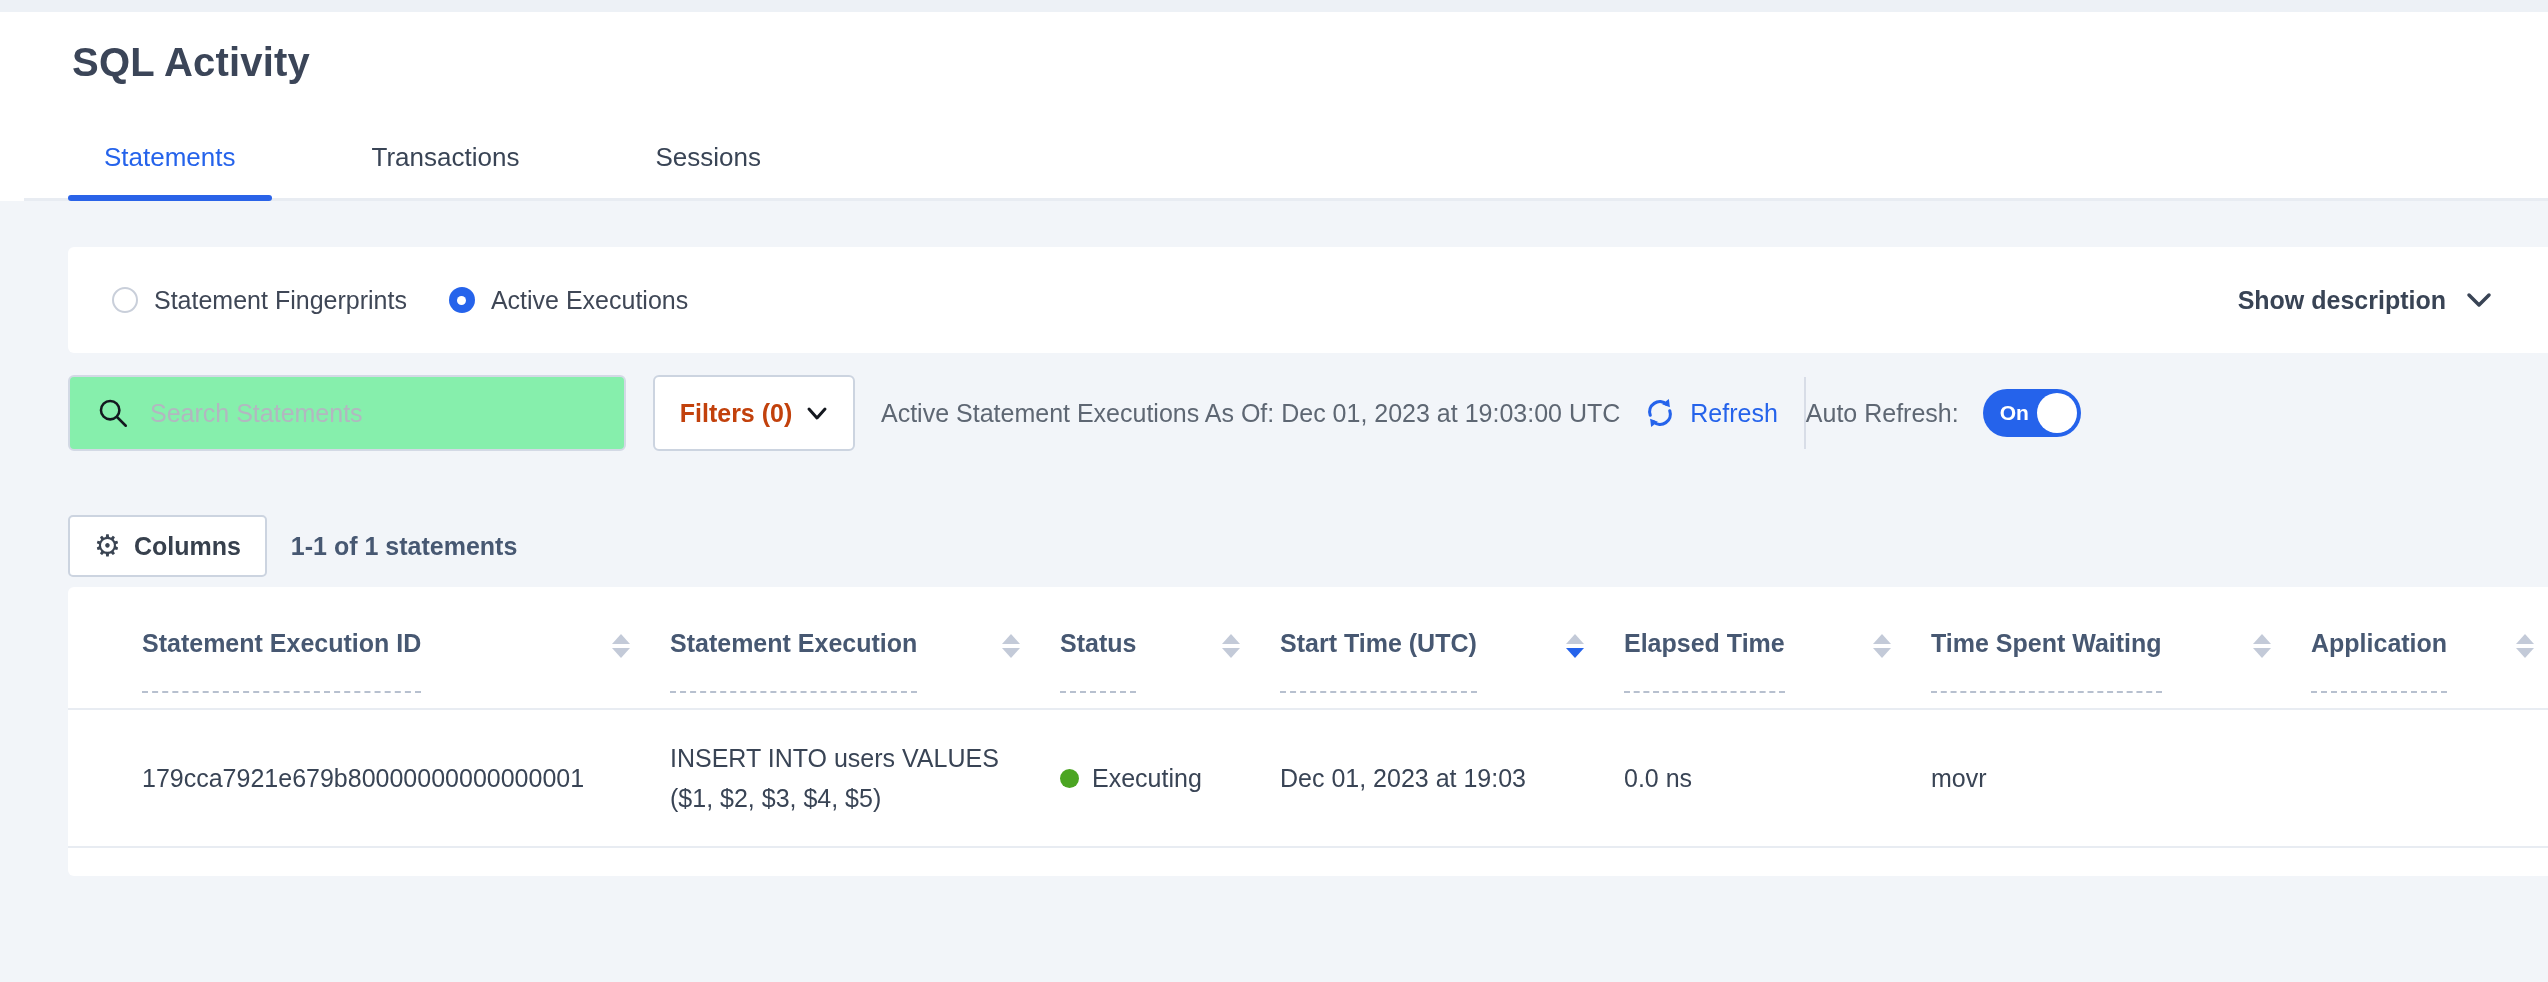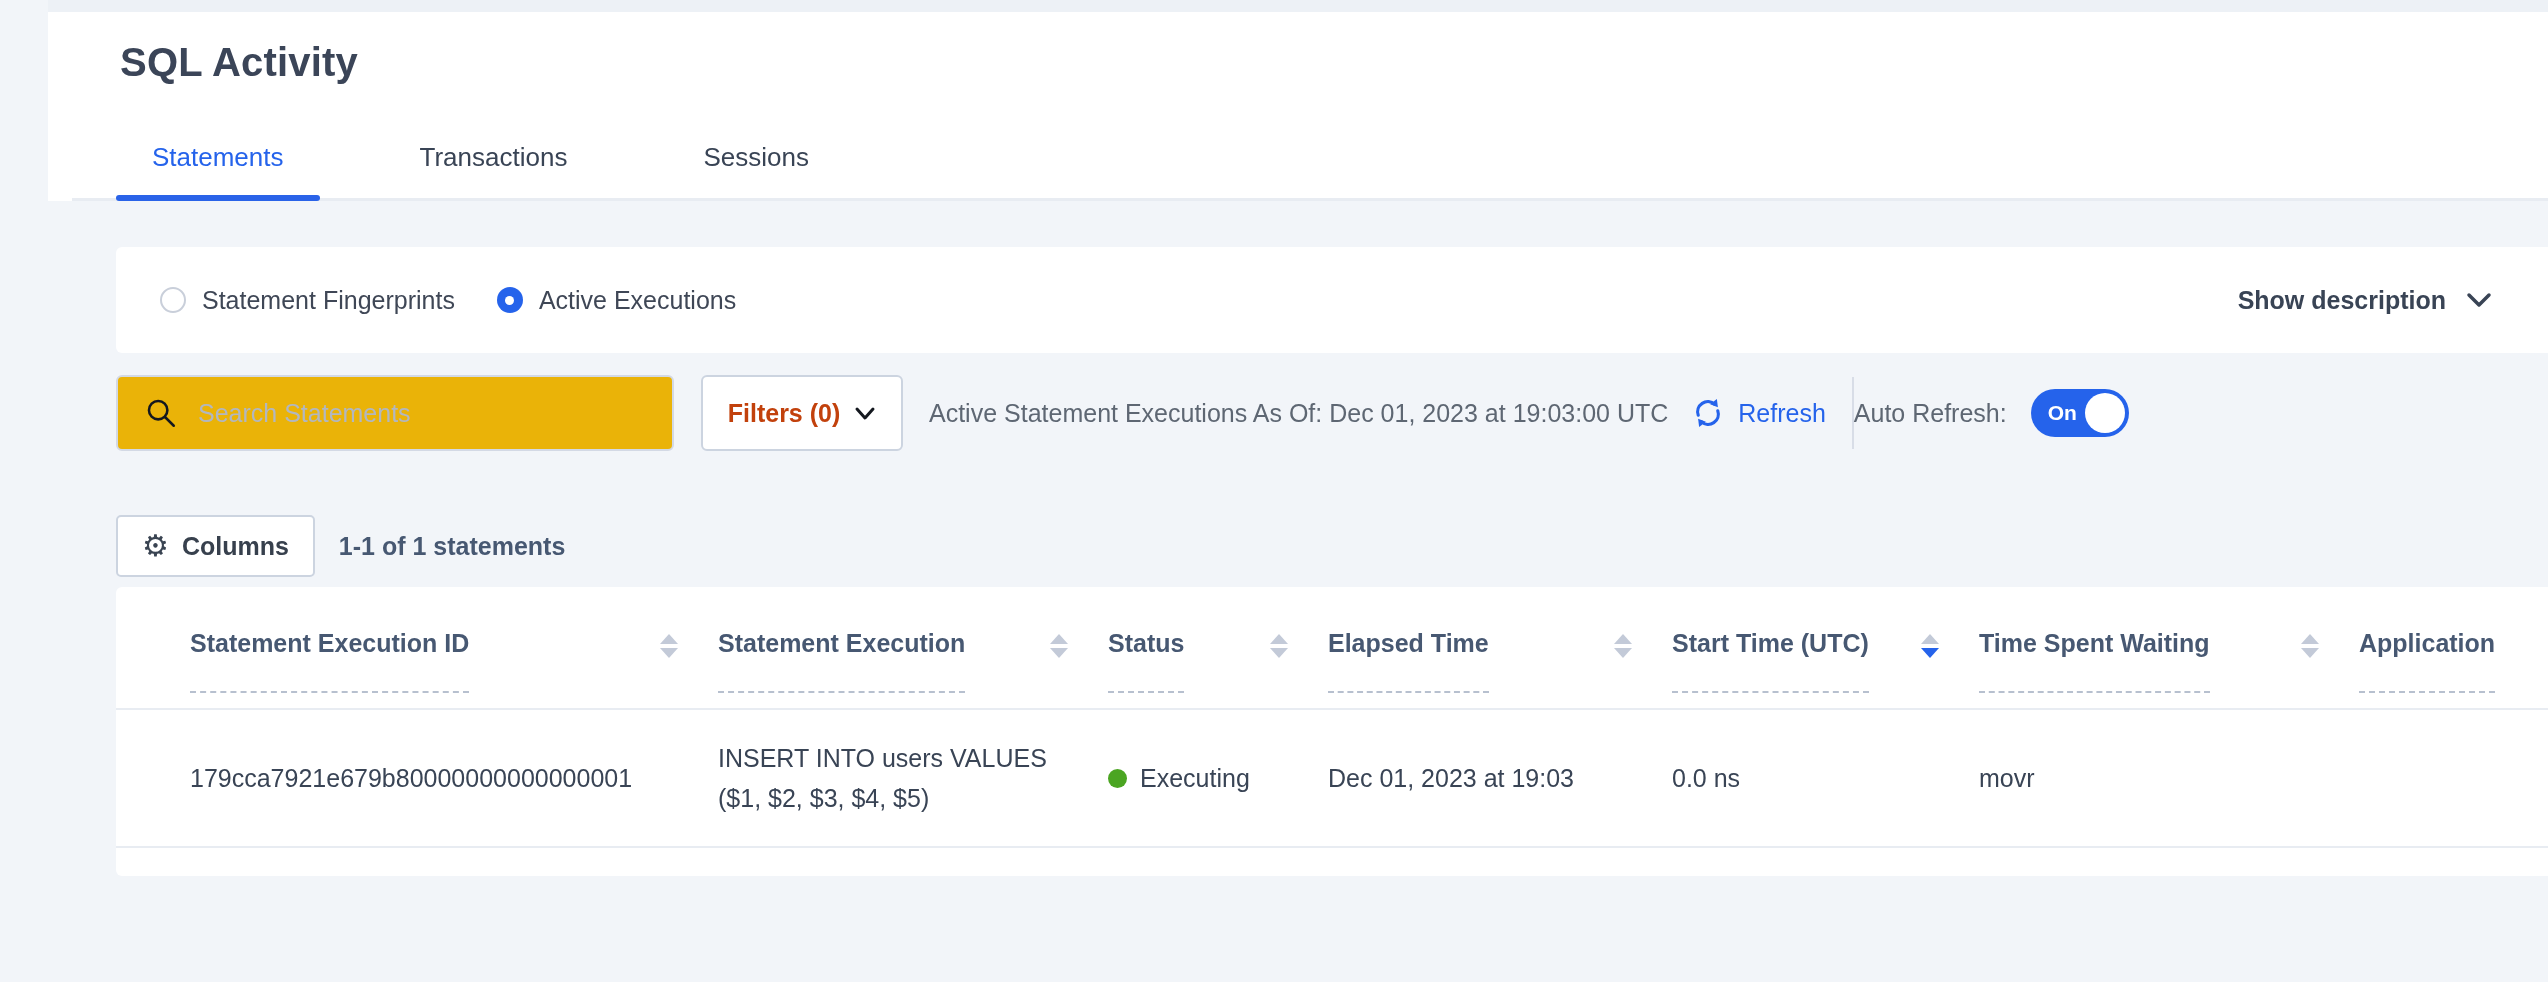--- a/index.html
+++ b/index.html
@@ -1,20 +1,20 @@
 <!DOCTYPE html>
 <html><head>
 <meta charset="utf-8">
 <style>
   * { box-sizing: border-box; margin: 0; padding: 0; }
   html,body { background:#e9edf3; }
   .screen {
     position:relative; width:2548px; height:982px; overflow:hidden;
     font-family:"Liberation Sans", sans-serif; color:#394455;
-    display:flex; flex-direction:column; background:#f2f5f9;padding-left:48px;
+    display:flex; flex-direction:column; background:#f2f5f9;
   }
   
   .top-strip { height:12px; background:#edf1f6; flex:0 0 auto; }
 
   
   .header-band { background:#ffffff; flex:0 0 auto; }
   .page-title { margin:30px 0 0 72px; font-size:40px; line-height:40px; font-weight:700; color:#3b4558; letter-spacing:0.2px; }
   .tabbar-wrap { margin-top:60px; margin-left:24px; border-bottom:3px solid #e8ecf2;text-align:center; }
   .tabs { display:flex; margin-left:44px; }
   .tab { position:relative; padding:0 36px 26px 36px; margin-right:64px; font-size:26px; line-height:30px; color:#394455; cursor:pointer; }
@@ -34,21 +34,21 @@
   .radio-dot.selected { border:none; background:#2563eb; position:relative; }
   .radio-dot.selected::after { content:""; position:absolute; left:50%; top:50%; width:9px; height:9px;
     margin:-4.5px 0 0 -4.5px; border-radius:50%; background:#fff; }
   .radio-label { margin-left:16px; font-size:25px; color:#3f4756; }
   .show-desc { margin-left:auto; display:flex; align-items:center; cursor:pointer; }
   .show-desc-label { font-size:25px; font-weight:600; color:#394455; }
   .show-desc svg { margin-left:20px; }
 
   
   .controls-row { margin-left:68px; height:80px; display:flex; align-items:center; }
-  .search-box { width:558px; height:76px; background:#eab308; border:2px solid #d3d9e5; border-radius:6px;
+  .search-box { width:558px; height:76px; background:#86efac; border:2px solid #d3d9e5; border-radius:6px;
     display:flex; align-items:center; padding-left:26px; }
   .search-box input { border:none; outline:none; margin-left:20px; font-size:25px; flex:1;
     font-family:"Liberation Sans", sans-serif; color:#394455; background:transparent; }
   .search-box input::placeholder { color:#b2b7c0; }
   .btn { background:#fff; border:2px solid #ccd4e0; border-radius:6px; display:flex; align-items:center; justify-content:center; cursor:pointer; }
   .filters-btn { margin-left:27px; width:202px; height:76px; }
   .filters-label { font-size:25px; font-weight:700; color:#c2410c; }
   .filters-btn svg { margin-left:14px; }
   .asof-text { margin-left:26px; font-size:25px; color:#5e6773; }
   .refresh-link { margin-left:22px; display:flex; align-items:center; cursor:pointer; }
@@ -194,31 +194,31 @@
             </span>
         </div>
         <div class="th">
           <span class="th-label">Status</span>
           <span class="sorter">
               <span class="tri-up"></span>
               <span class="tri-down"></span>
             </span>
         </div>
         <div class="th">
+          <span class="th-label">Start Time (UTC)</span>
+          <span class="sorter">
+              <span class="tri-up"></span>
+              <span class="tri-down active"></span>
+            </span>
+        </div>
+        <div class="th">
           <span class="th-label">Elapsed Time</span>
           <span class="sorter">
               <span class="tri-up"></span>
               <span class="tri-down"></span>
-            </span>
-        </div>
-        <div class="th">
-          <span class="th-label">Start Time (UTC)</span>
-          <span class="sorter">
-              <span class="tri-up"></span>
-              <span class="tri-down active"></span>
             </span>
         </div>
         <div class="th">
           <span class="th-label">Time Spent Waiting</span>
           <span class="sorter">
               <span class="tri-up"></span>
               <span class="tri-down"></span>
             </span>
         </div>
         <div class="th">

